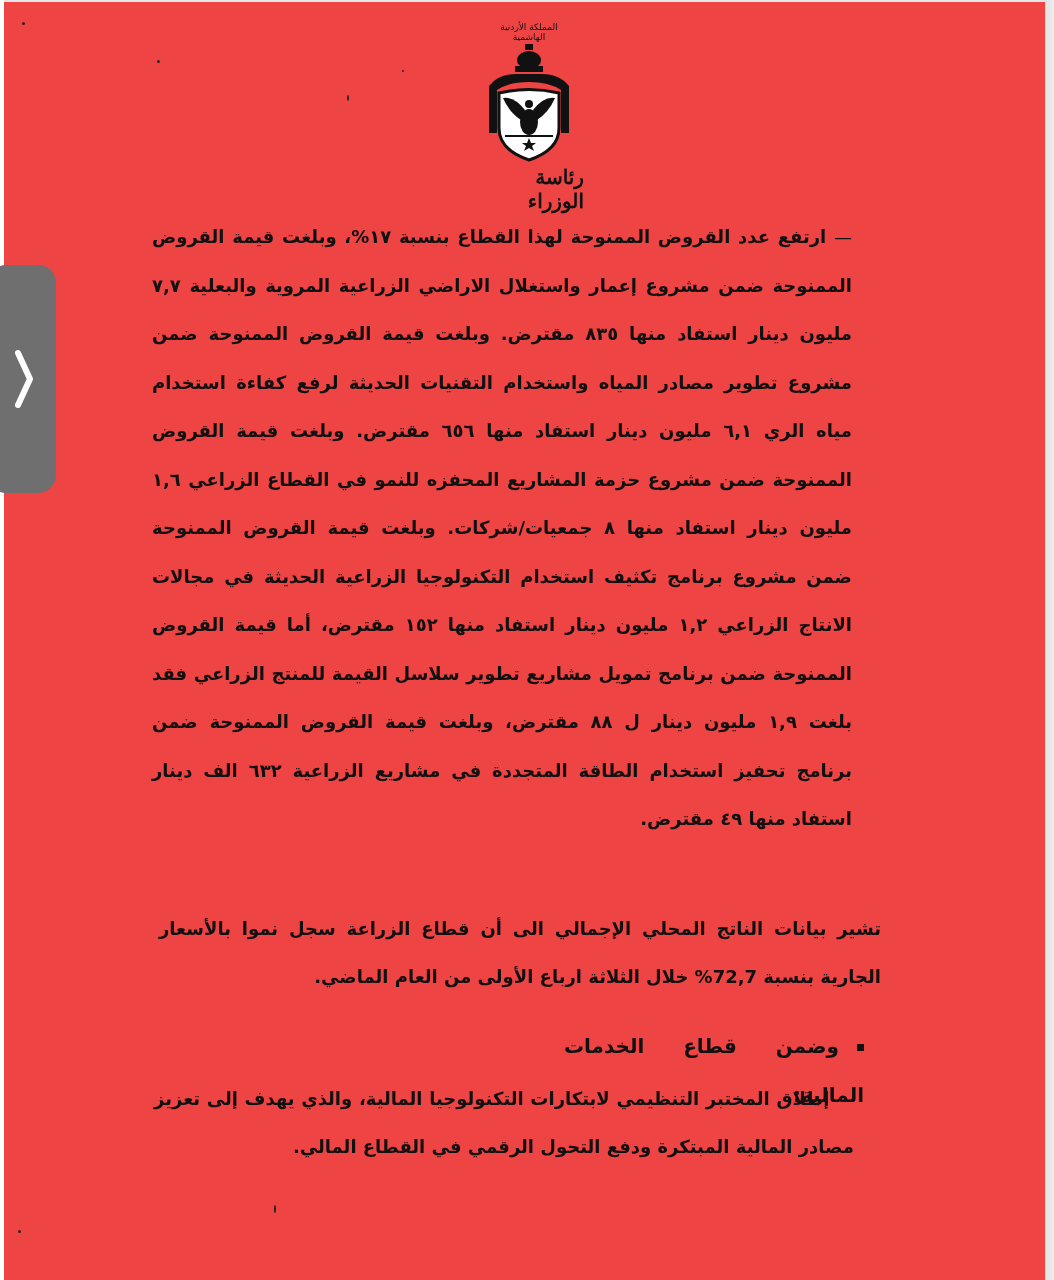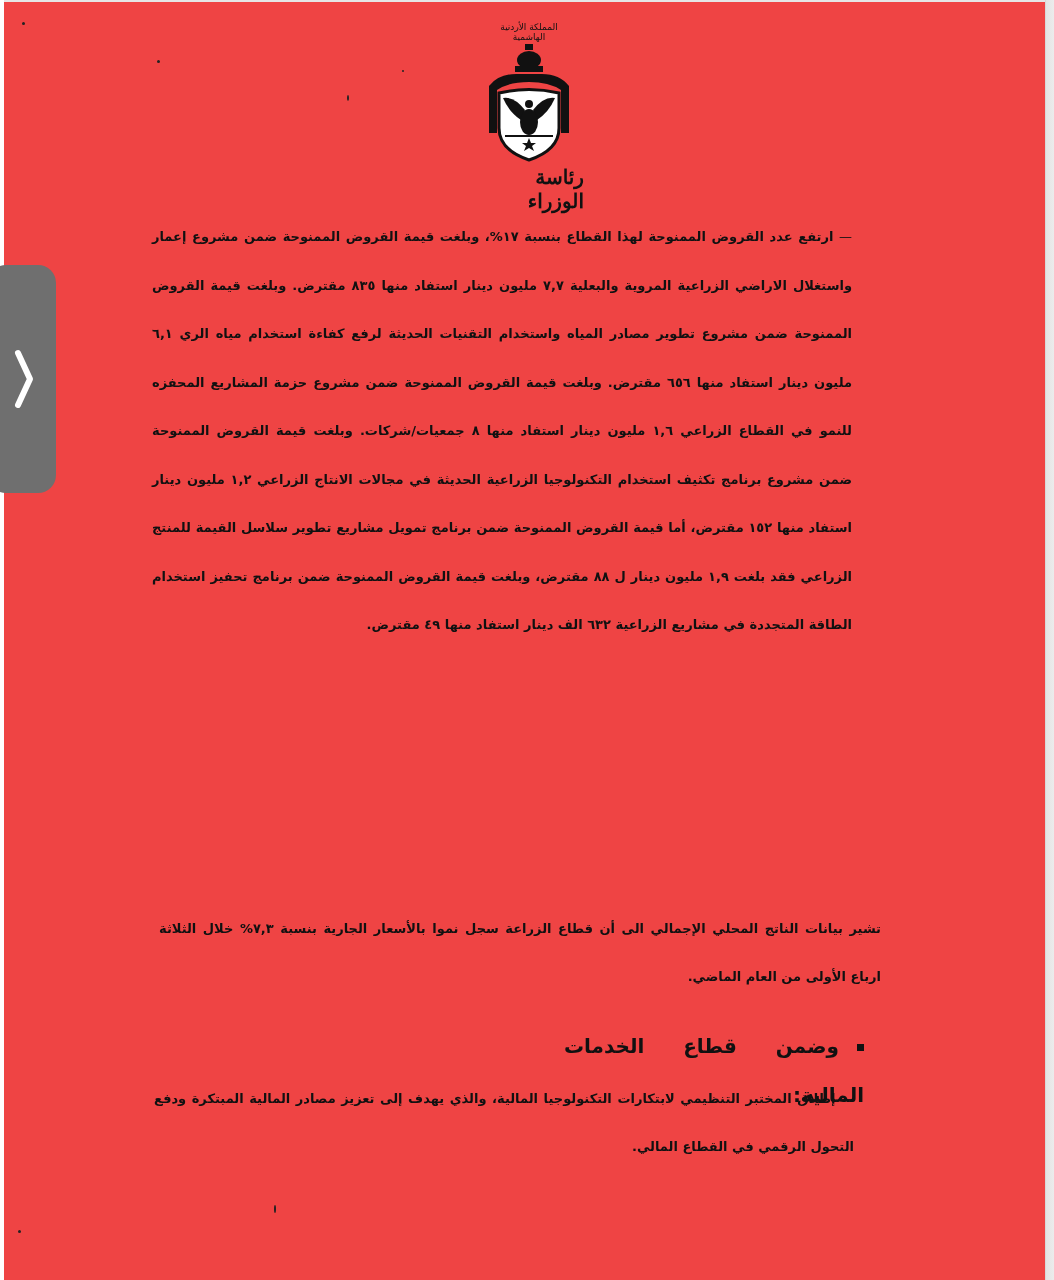--- a/index.html
+++ b/index.html
@@ -44,21 +44,21 @@
   }
   .speck { position: absolute; width: 3px; height: 3px; background: #222; border-radius: 50%; }
 
   .text-block {
     position: absolute;
     direction: rtl;
     text-align: justify;
     text-align-last: right;
     font-family: "DejaVu Sans", sans-serif;
     font-weight: bold;
-    font-size: 13px;
+    font-size: 18px;
     line-height: 48.5px;
     color: #111;
   }
   .para1 { left: 148px; top: 213px; width: 700px; }
   .para2 { left: 155px; top: 905px; width: 722px; line-height: 48px; }
   .heading { left: 560px; top: 1022px; width: 300px; font-size: 20px; }
   .para3 { left: 150px; top: 1075px; width: 700px; line-height: 48px; }
   .dash { font-weight: normal; }
   .bullet-sq {
     display: inline-block; width: 7px; height: 7px; background: #111;
@@ -110,21 +110,21 @@
     </svg>
     <div class="crest-caption">رئاسة الوزراء</div>
   </div>
 
   <div class="text-block para1">
     <span class="dash">—</span>
     <span>ارتفع عدد القروض الممنوحة لهذا القطاع بنسبة ١٧%، وبلغت قيمة القروض الممنوحة ضمن مشروع إعمار واستغلال الاراضي الزراعية المروية والبعلية ٧,٧ مليون دينار استفاد منها ٨٣٥ مقترض. وبلغت قيمة القروض الممنوحة ضمن مشروع تطوير مصادر المياه واستخدام التقنيات الحديثة لرفع كفاءة استخدام مياه الري ٦,١ مليون دينار استفاد منها ٦٥٦ مقترض. وبلغت قيمة القروض الممنوحة ضمن مشروع حزمة المشاريع المحفزه للنمو في القطاع الزراعي ١,٦ مليون دينار استفاد منها ٨ جمعيات/شركات. وبلغت قيمة القروض الممنوحة ضمن مشروع برنامج تكثيف استخدام التكنولوجيا الزراعية الحديثة في مجالات الانتاج الزراعي ١,٢ مليون دينار استفاد منها ١٥٢ مقترض، أما قيمة القروض الممنوحة ضمن برنامج تمويل مشاريع تطوير سلاسل القيمة للمنتج الزراعي فقد بلغت ١,٩ مليون دينار ل ٨٨ مقترض، وبلغت قيمة القروض الممنوحة ضمن برنامج تحفيز استخدام الطاقة المتجددة في مشاريع الزراعية ٦٣٢ الف دينار استفاد منها ٤٩ مقترض.</span>
   </div>
 
   <div class="text-block para2">
-    <span>تشير بيانات الناتج المحلي الإجمالي الى أن قطاع الزراعة سجل نموا بالأسعار الجارية بنسبة ٧,٣% خلال الثلاثة ارباع الأولى من العام الماضي.</span>
+    <span>تشير بيانات الناتج المحلي الإجمالي الى أن قطاع الزراعة سجل نموا بالأسعار الجارية بنسبة 72,7% خلال الثلاثة ارباع الأولى من العام الماضي.</span>
   </div>
 
   <div class="text-block heading">
     <span class="bullet-sq"></span><span>وضمن قطاع الخدمات المالية:</span>
   </div>
 
   <div class="text-block para3">
     <span class="dash">—</span>
     <span>إطلاق المختبر التنظيمي لابتكارات التكنولوجيا المالية، والذي يهدف إلى تعزيز مصادر المالية المبتكرة ودفع التحول الرقمي في القطاع المالي.</span>
   </div>

